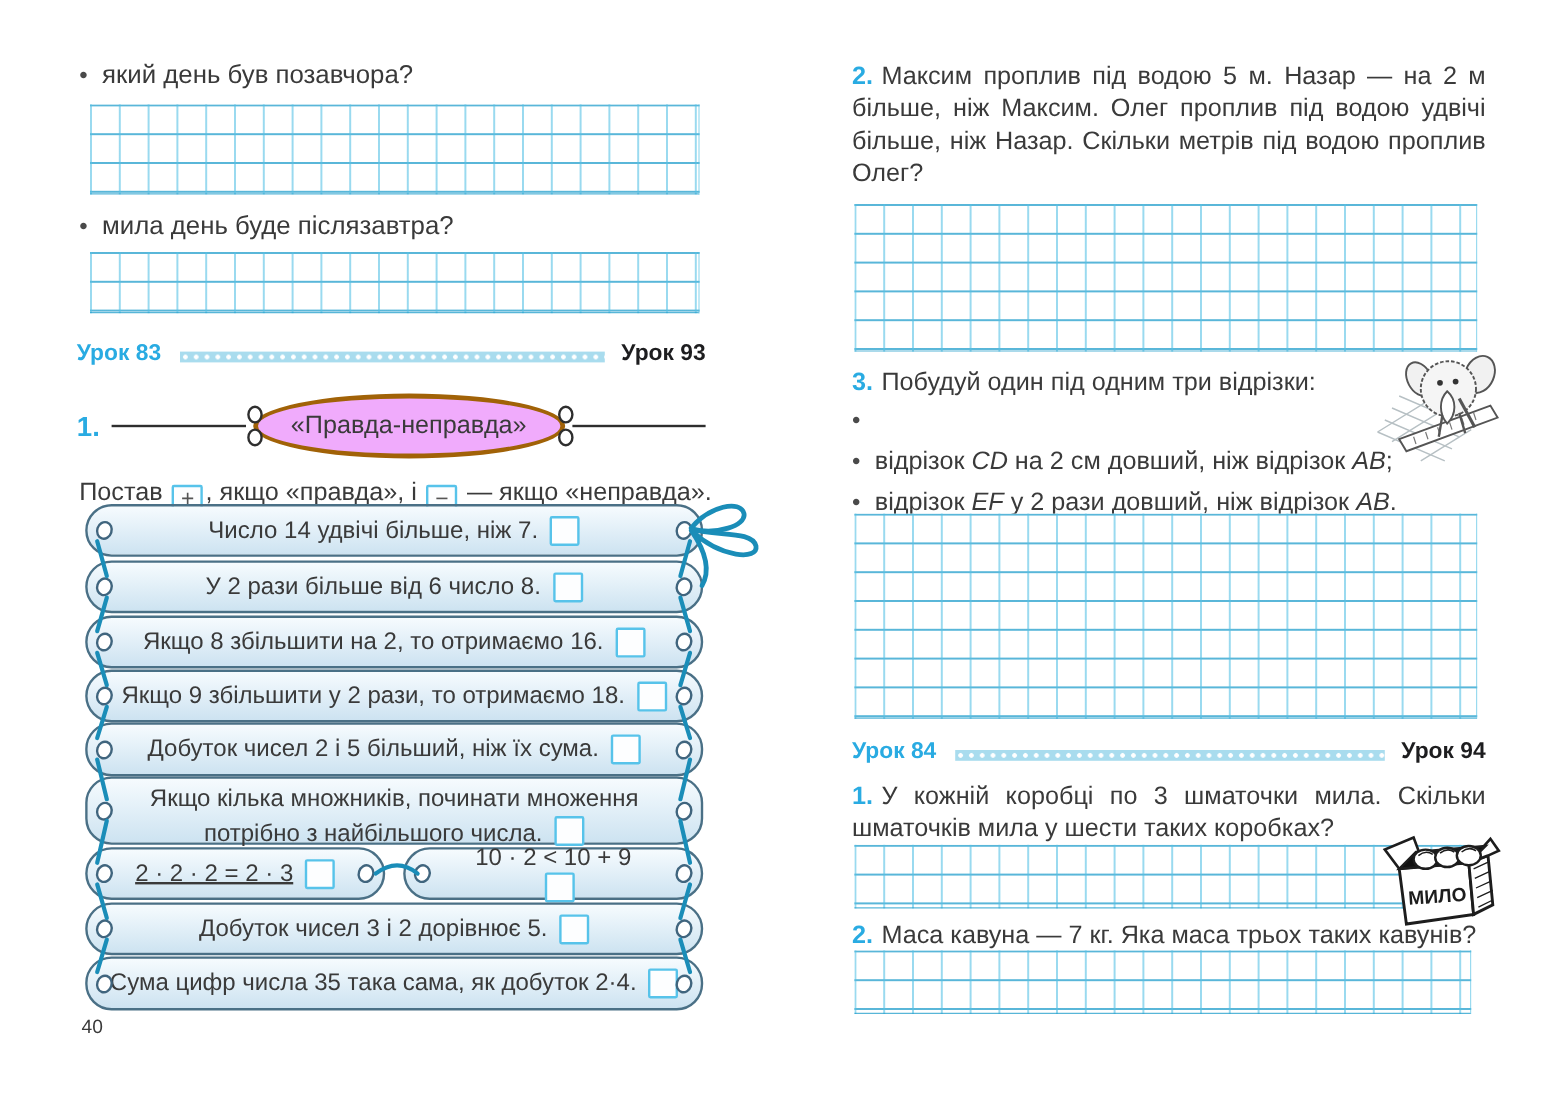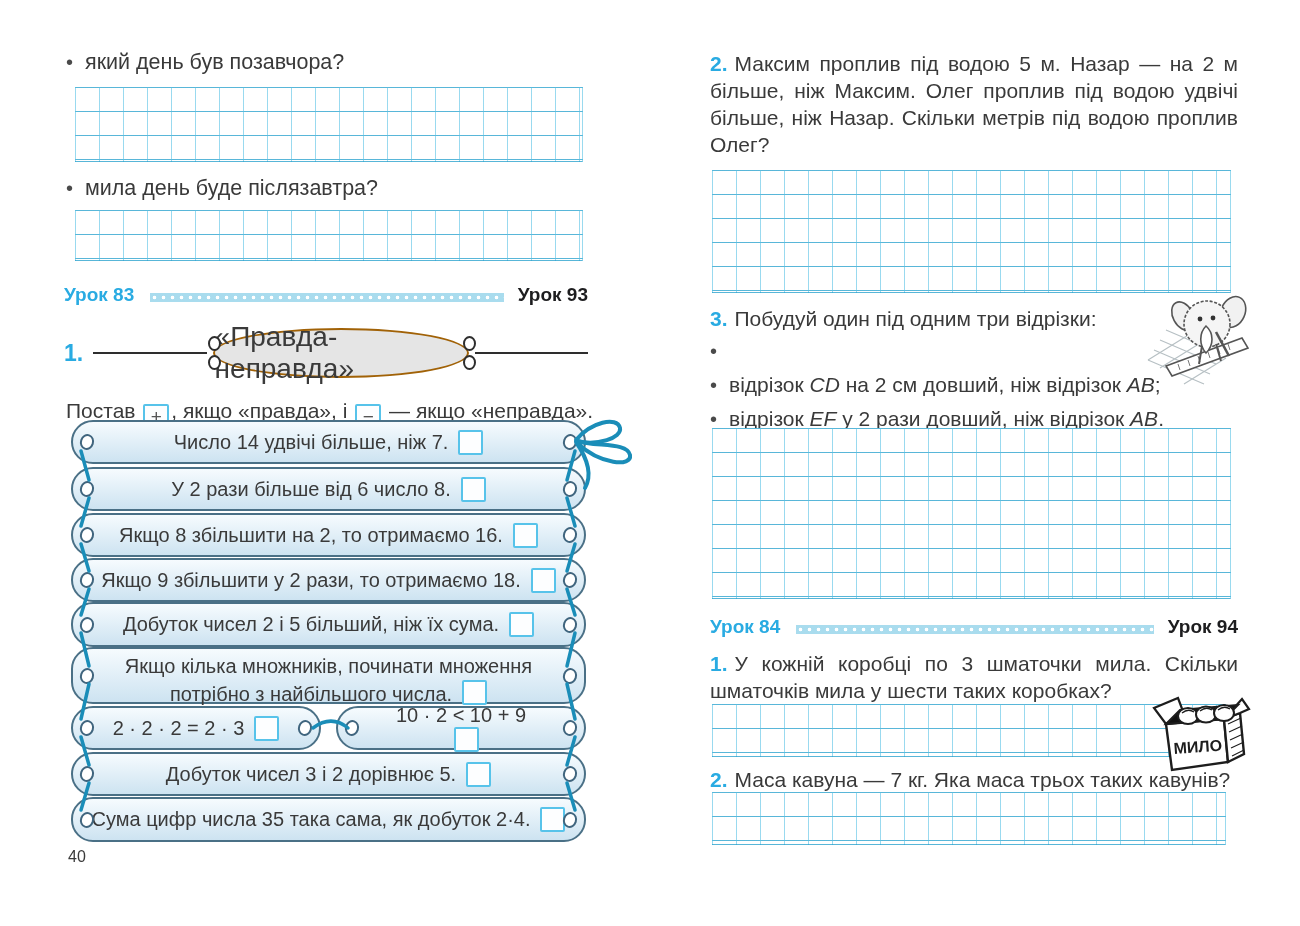--- a/index.html
+++ b/index.html
@@ -28,23 +28,23 @@
   .chain{
     flex:1;height:9px;margin:4px 14px 0 16px;
     background-image:radial-gradient(circle closest-side,#ffffff 38%,#a9dcee 46%,#a9dcee 100%);
     background-size:9px 9px;background-repeat:repeat-x;background-position:0 50%;
   }
   
   .banner{display:flex;align-items:center;}
   .task-num{color:#29abe2;font-weight:bold;font-size:23px;margin-right:10px;}
   .bline{flex:1;border-top:2px solid #2e2e2e;}
   .ellipse{
-    width:252px;height:46px;border:2px solid #a16207;border-radius:50%;
-    display:flex;align-items:center;justify-content:center;font-size:28px;color:#3a3a3a;
-    background:#e5e5e5;margin:0 -7px;position:relative;z-index:1;
+    width:252px;height:46px;border:4px solid #a16207;border-radius:50%;
+    display:flex;align-items:center;justify-content:center;font-size:21px;color:#3a3a3a;
+    background:#f0abfc;margin:0 -7px;position:relative;z-index:1;
   }
   .mini-bow{width:13px;height:36px;position:relative;z-index:2;flex:0 0 auto;}
   .mini-bow::before,.mini-bow::after{
     content:"";position:absolute;left:1px;width:9px;height:11px;border:2px solid #2e2e2e;
     border-radius:50%;background:#fff;
   }
   .mini-bow::before{top:1px;}
   .mini-bow::after{bottom:1px;}
   
   .instr{font-size:21px;}
@@ -138,21 +138,21 @@
     <span>Якщо 9 збільшити у 2 рази, то отримаємо 18.</span>
       <span class="cb"></span>
   </div>
   <div class="strip" style="top:184px;height:45px;">
     <span>Добуток чисел 2 і 5 більший, ніж їх сума.</span>
       <span class="cb"></span>
   </div>
   <div class="strip tall" style="top:229px;height:57px;">
     <span>Якщо кілька множників, починати множення потрібно з найбільшого числа.</span><span class="cb"></span>
   </div>
-  <div class="strip half-l" style="top:288px;">
+  <div class="strip half-l" style="top:288px;text-decoration:underline;">
     <span>2 · 2 · 2 = 2 · 3</span>
       <span class="cb"></span>
   </div>
   <div class="strip half-r" style="top:288px;">
     <span>10 · 2 &lt; 10 + 9</span>
       <span class="cb"></span>
   </div>
   <div class="strip" style="top:334px;">
     <span>Добуток чисел 3 і 2 дорівнює 5.</span>
       <span class="cb"></span>

